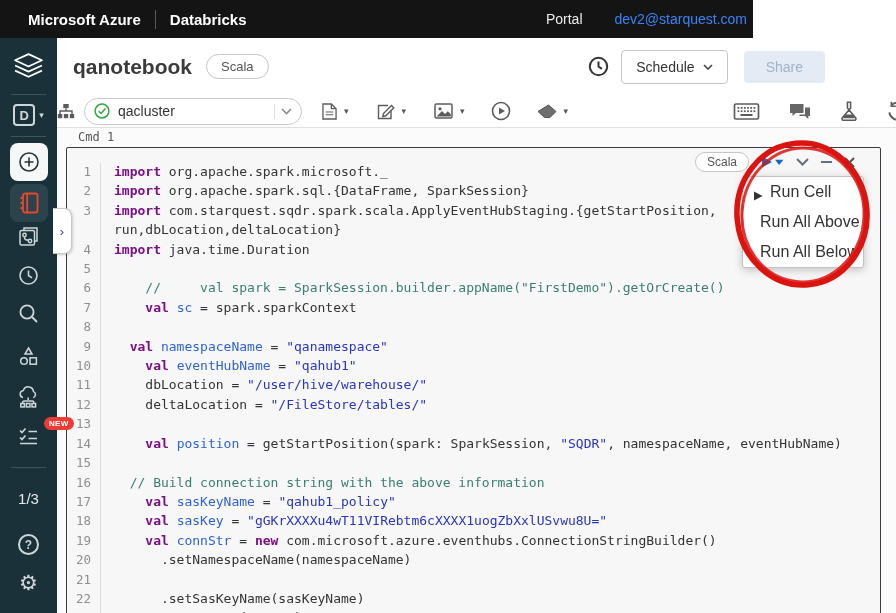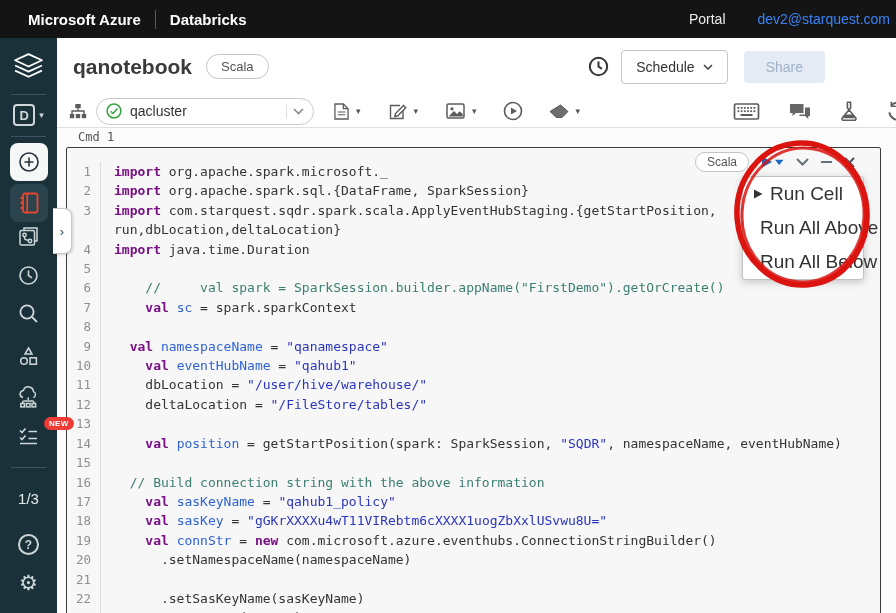--- a/index.html
+++ b/index.html
@@ -1,21 +1,21 @@
 <!DOCTYPE html>
 <html><head>
 <meta charset="utf-8">
 <style>
   * { margin:0; padding:0; box-sizing:border-box; }
   html,body { width:896px; height:613px; }
   body { font-family:"Liberation Sans", sans-serif; background:#fff; }
   #app { position:relative; width:896px; height:613px; overflow:hidden; background:#fff; }
 
   
-  .topbar { position:absolute; left:0; top:0; width:896px; height:38px; background:#141414;
+  .topbar { position:absolute; left:0; top:0; width:753px; height:38px; background:#141414;
             display:flex; align-items:center; padding-left:28px; }
   .brand1 { color:#fff; font-size:15px; font-weight:700; }
   .tb-div { width:1px; height:19px; background:#5a5a5a; margin:0 14px; }
   .brand2 { color:#fff; font-size:15px; font-weight:600;text-align:center; }
   .tb-spacer { flex:1; }
   .tb-portal { color:#ececec; font-size:14px; margin-right:32px; }
   .tb-user { color:#3b82f6; font-size:14px; margin-right:6px; }
 
   
   .sidebar { position:absolute; left:0; top:38px; width:57px; height:575px; background:#1b3139; z-index:2; }
@@ -48,21 +48,21 @@
               font-size:13px; color:#555; background:#fff; }
   .title-actions { margin-left:auto; display:flex; align-items:center; margin-right:-34px; }
   .sched-clock { margin-right:12px; display:flex; }
   .btn-schedule { border:1px solid #c5c5c5; background:#fff; border-radius:4px; padding:8px 14px;
                   font-size:14px; color:#333; display:flex; align-items:center; gap:8px; }
   .btn-share { margin-left:16px; background:#e4ebf4; color:#9fb3c9; border:none; border-radius:4px;
                padding:8px 22px; font-size:14px; }
 
   
   .toolbar { position:absolute; left:57px; top:95px; width:839px; height:33px; background:#fff;
-             border-bottom:1px solid #e0e0e0; display:flex; align-items:center; padding-left:12px; }
+             border-bottom:1px solid #e0e0e0; display:flex; align-items:center; }
   .clusterpill { margin-left:9px; width:218px; height:27px; border:1px solid #c9c9c9; border-radius:15px;
                  display:flex; align-items:center; padding:0 9px; background:#fff; }
   .clustername { font-size:14px; color:#333; margin-left:8px; }
   .pill-right { margin-left:auto; display:flex; align-items:center; gap:6px; }
   .pill-sep { width:1px; height:15px; background:#ddd; }
   .tb-group { display:flex; align-items:center; margin-left:20px; gap:4px; }
   .caret { color:#555; font-size:9px; margin-left:3px; }
   .tb-right { margin-left:auto; display:flex; align-items:center; gap:29px; margin-right:-12px; }
   .icnbtn { display:flex; align-items:center; }
 
@@ -85,21 +85,21 @@
 
   
   .cellctl { position:absolute; top:4px; right:25px; display:flex; align-items:center; gap:12px; }
   .cellpill { border:1px solid #c5c5c5; border-radius:12px; padding:2px 11px; font-size:12px;
               color:#555; background:#fff; }
   .ctl-minus { width:11px; height:2px; background:#66707a; }
 
   
   .runmenu { position:absolute; left:685px; top:48px; width:122px; background:#fff;
              border:1px solid #c2c2c2; border-radius:3px; box-shadow:0 2px 8px rgba(0,0,0,.22); z-index:10; }
-  .runitem { display:flex; align-items:center; gap:7px; padding:6px 8px 6px 10px; font-size:19px;
+  .runitem { display:flex; align-items:flex-end; gap:7px; padding:6px 8px 6px 10px; font-size:16px;
              color:#333; white-space:nowrap; }
 
   
   .annot { position:absolute; left:0; top:0; width:896px; height:613px; pointer-events:none; z-index:50; }
 </style>
 </head>
 <body>
 
 <div id="app">
 

